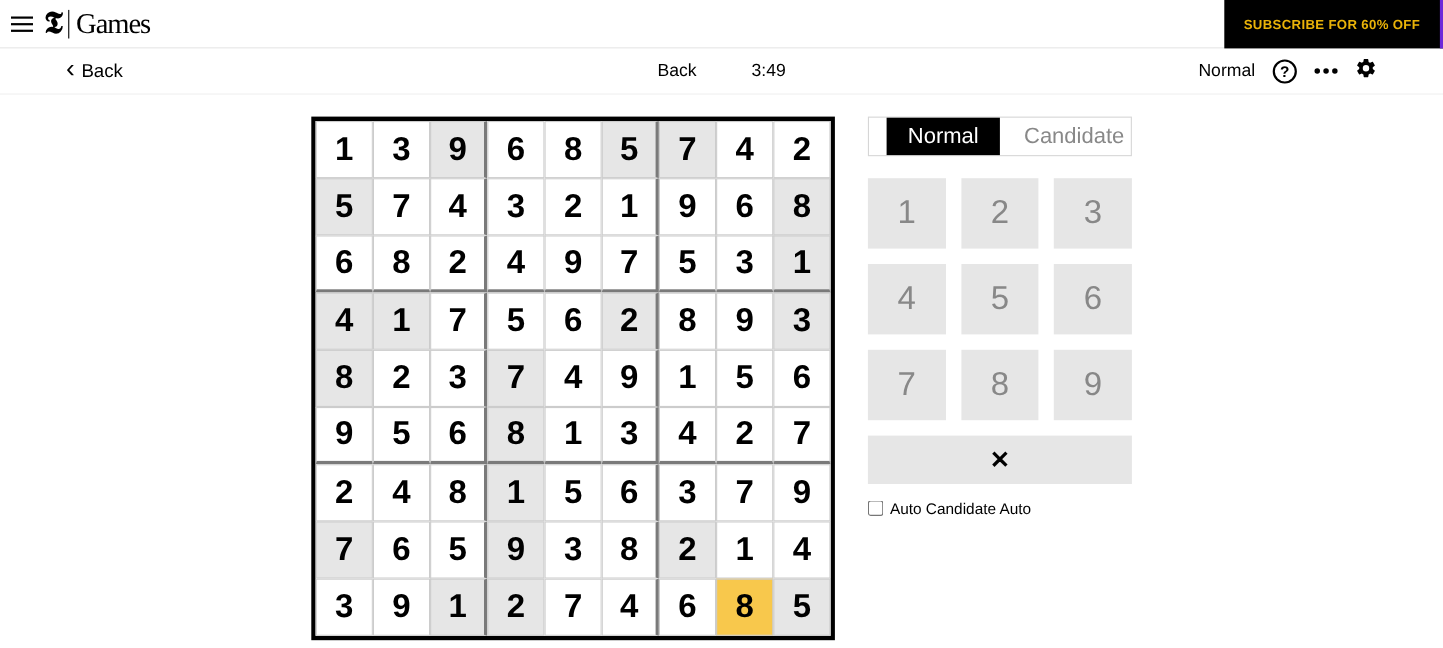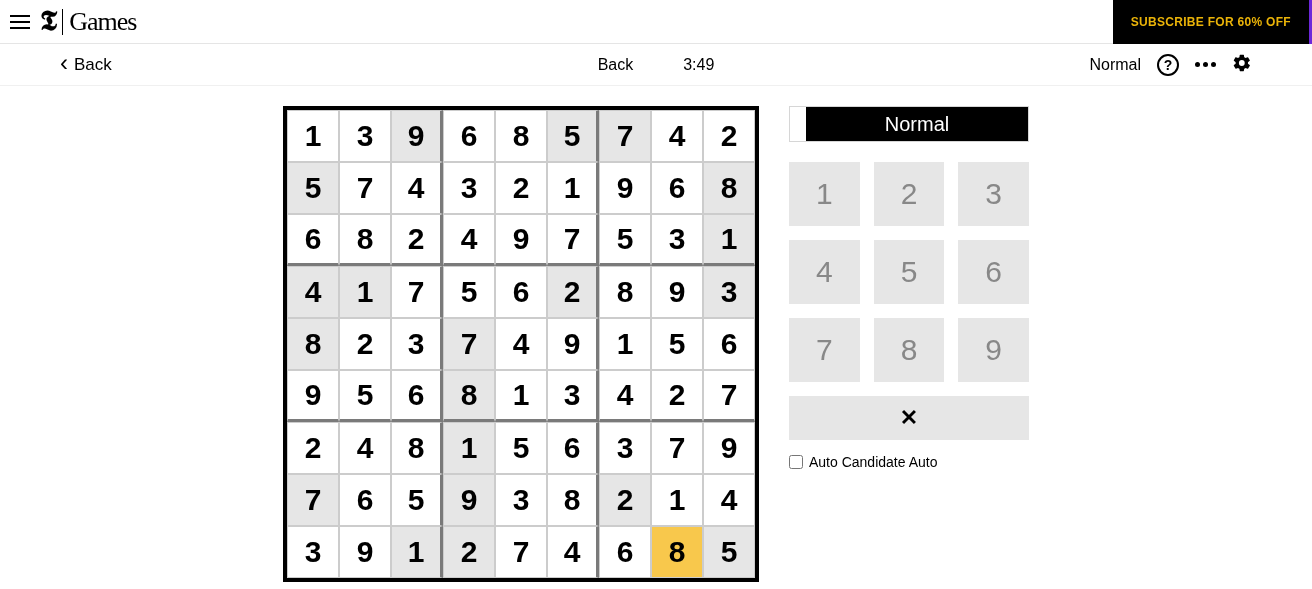--- a/index.html
+++ b/index.html
@@ -176,20 +176,21 @@
       <div class="cell">7</div>
       <div class="cell br-v">4</div>
       <div class="cell">6</div>
       <div class="cell selected">8</div>
       <div class="cell given">5</div>
     </div>
 
   <div class="panel">
     <div class="mode-tabs">
       <div class="mode-tab active">Normal</div>
+      <div class="mode-tab">Candidate</div>
     </div>
     <div class="numpad" id="numpad">
         <div class="numkey">1</div>
         <div class="numkey">2</div>
         <div class="numkey">3</div>
         <div class="numkey">4</div>
         <div class="numkey">5</div>
         <div class="numkey">6</div>
         <div class="numkey">7</div>
         <div class="numkey">8</div>

